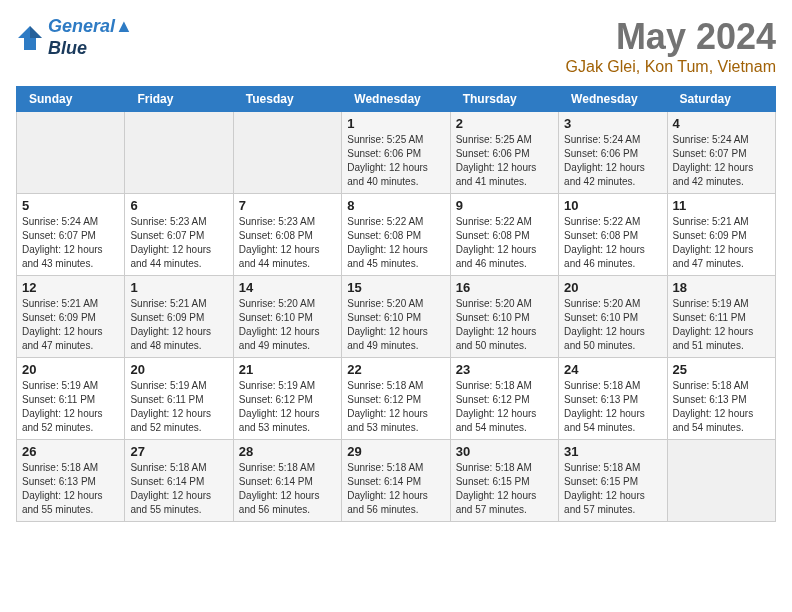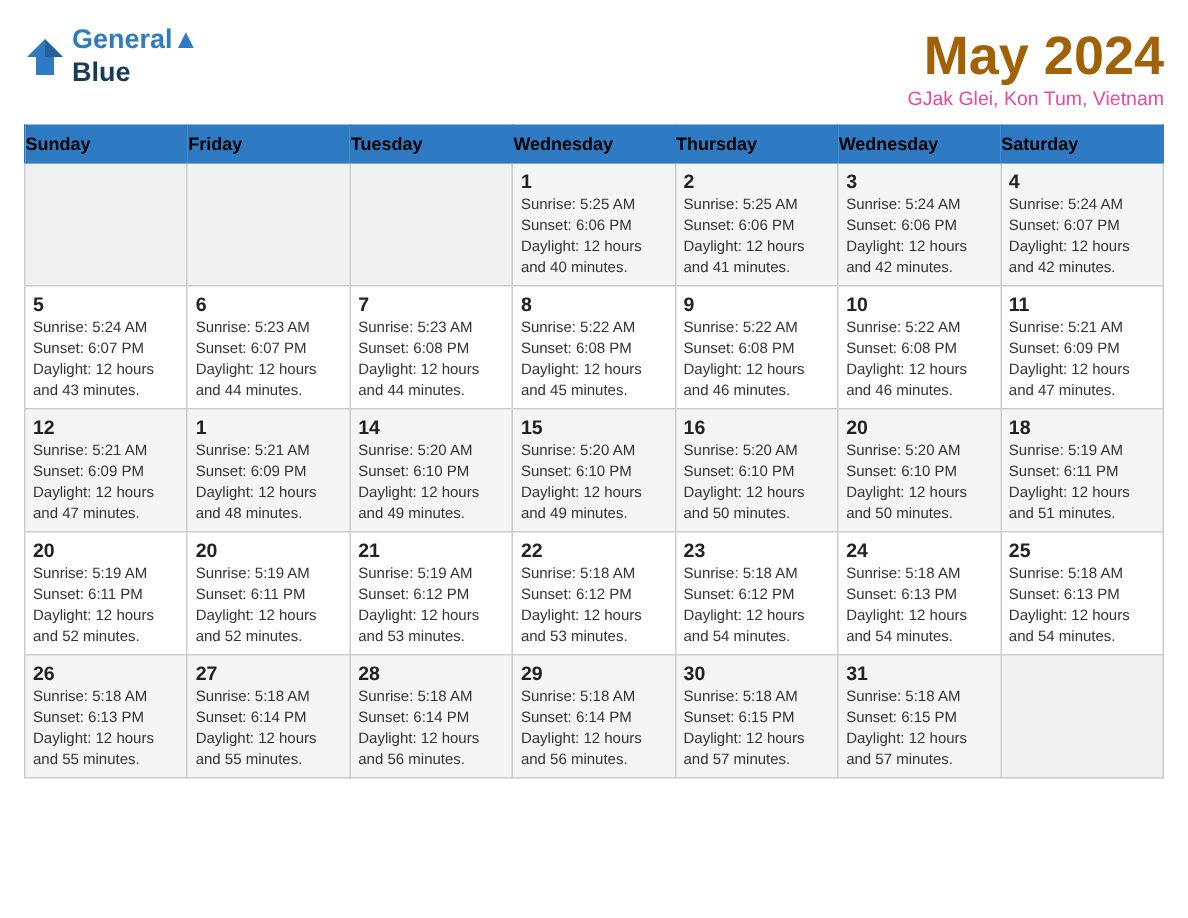--- a/index.html
+++ b/index.html
@@ -19,49 +19,50 @@
     .logo {
       display: flex;
       align-items: center;
       gap: 4px;
     }
     .logo-text {
       font-size: 18px;
       font-weight: bold;
       color: #1a3a5c;
       line-height: 1.2;
+      font-style: italic;
     }
     .logo-text span {
       color: #2e7bc4;
     }
     .logo-icon {
       width: 28px;
       height: 28px;
     }
     .title-block {
       text-align: right;
     }
     .month-title {
       font-size: 36px;
       font-weight: bold;
+      color: #737373;
+    }
+    .location-title {
+      font-size: 16px;
       color: #a16207;
-    }
-    .location-title {
-      font-size: 13px;
-      color: #ec4899;
     }
     .calendar {
       width: 100%;
       border-collapse: collapse;
       font-size: 10.5px;
     }
     .calendar th {
       background: #2e7bc4;
-      color: #000000;
-      padding: 5px 0;
+      color: #ffffff;
+      padding: 5px 12px;
       text-align: left;
       font-size: 12px;
       font-weight: bold;
       border: 1px solid #2e7bc4;
     }
     .calendar td {
       border: 1px solid #ccc;
       vertical-align: top;
       padding: 4px 5px;
       width: 108px;

